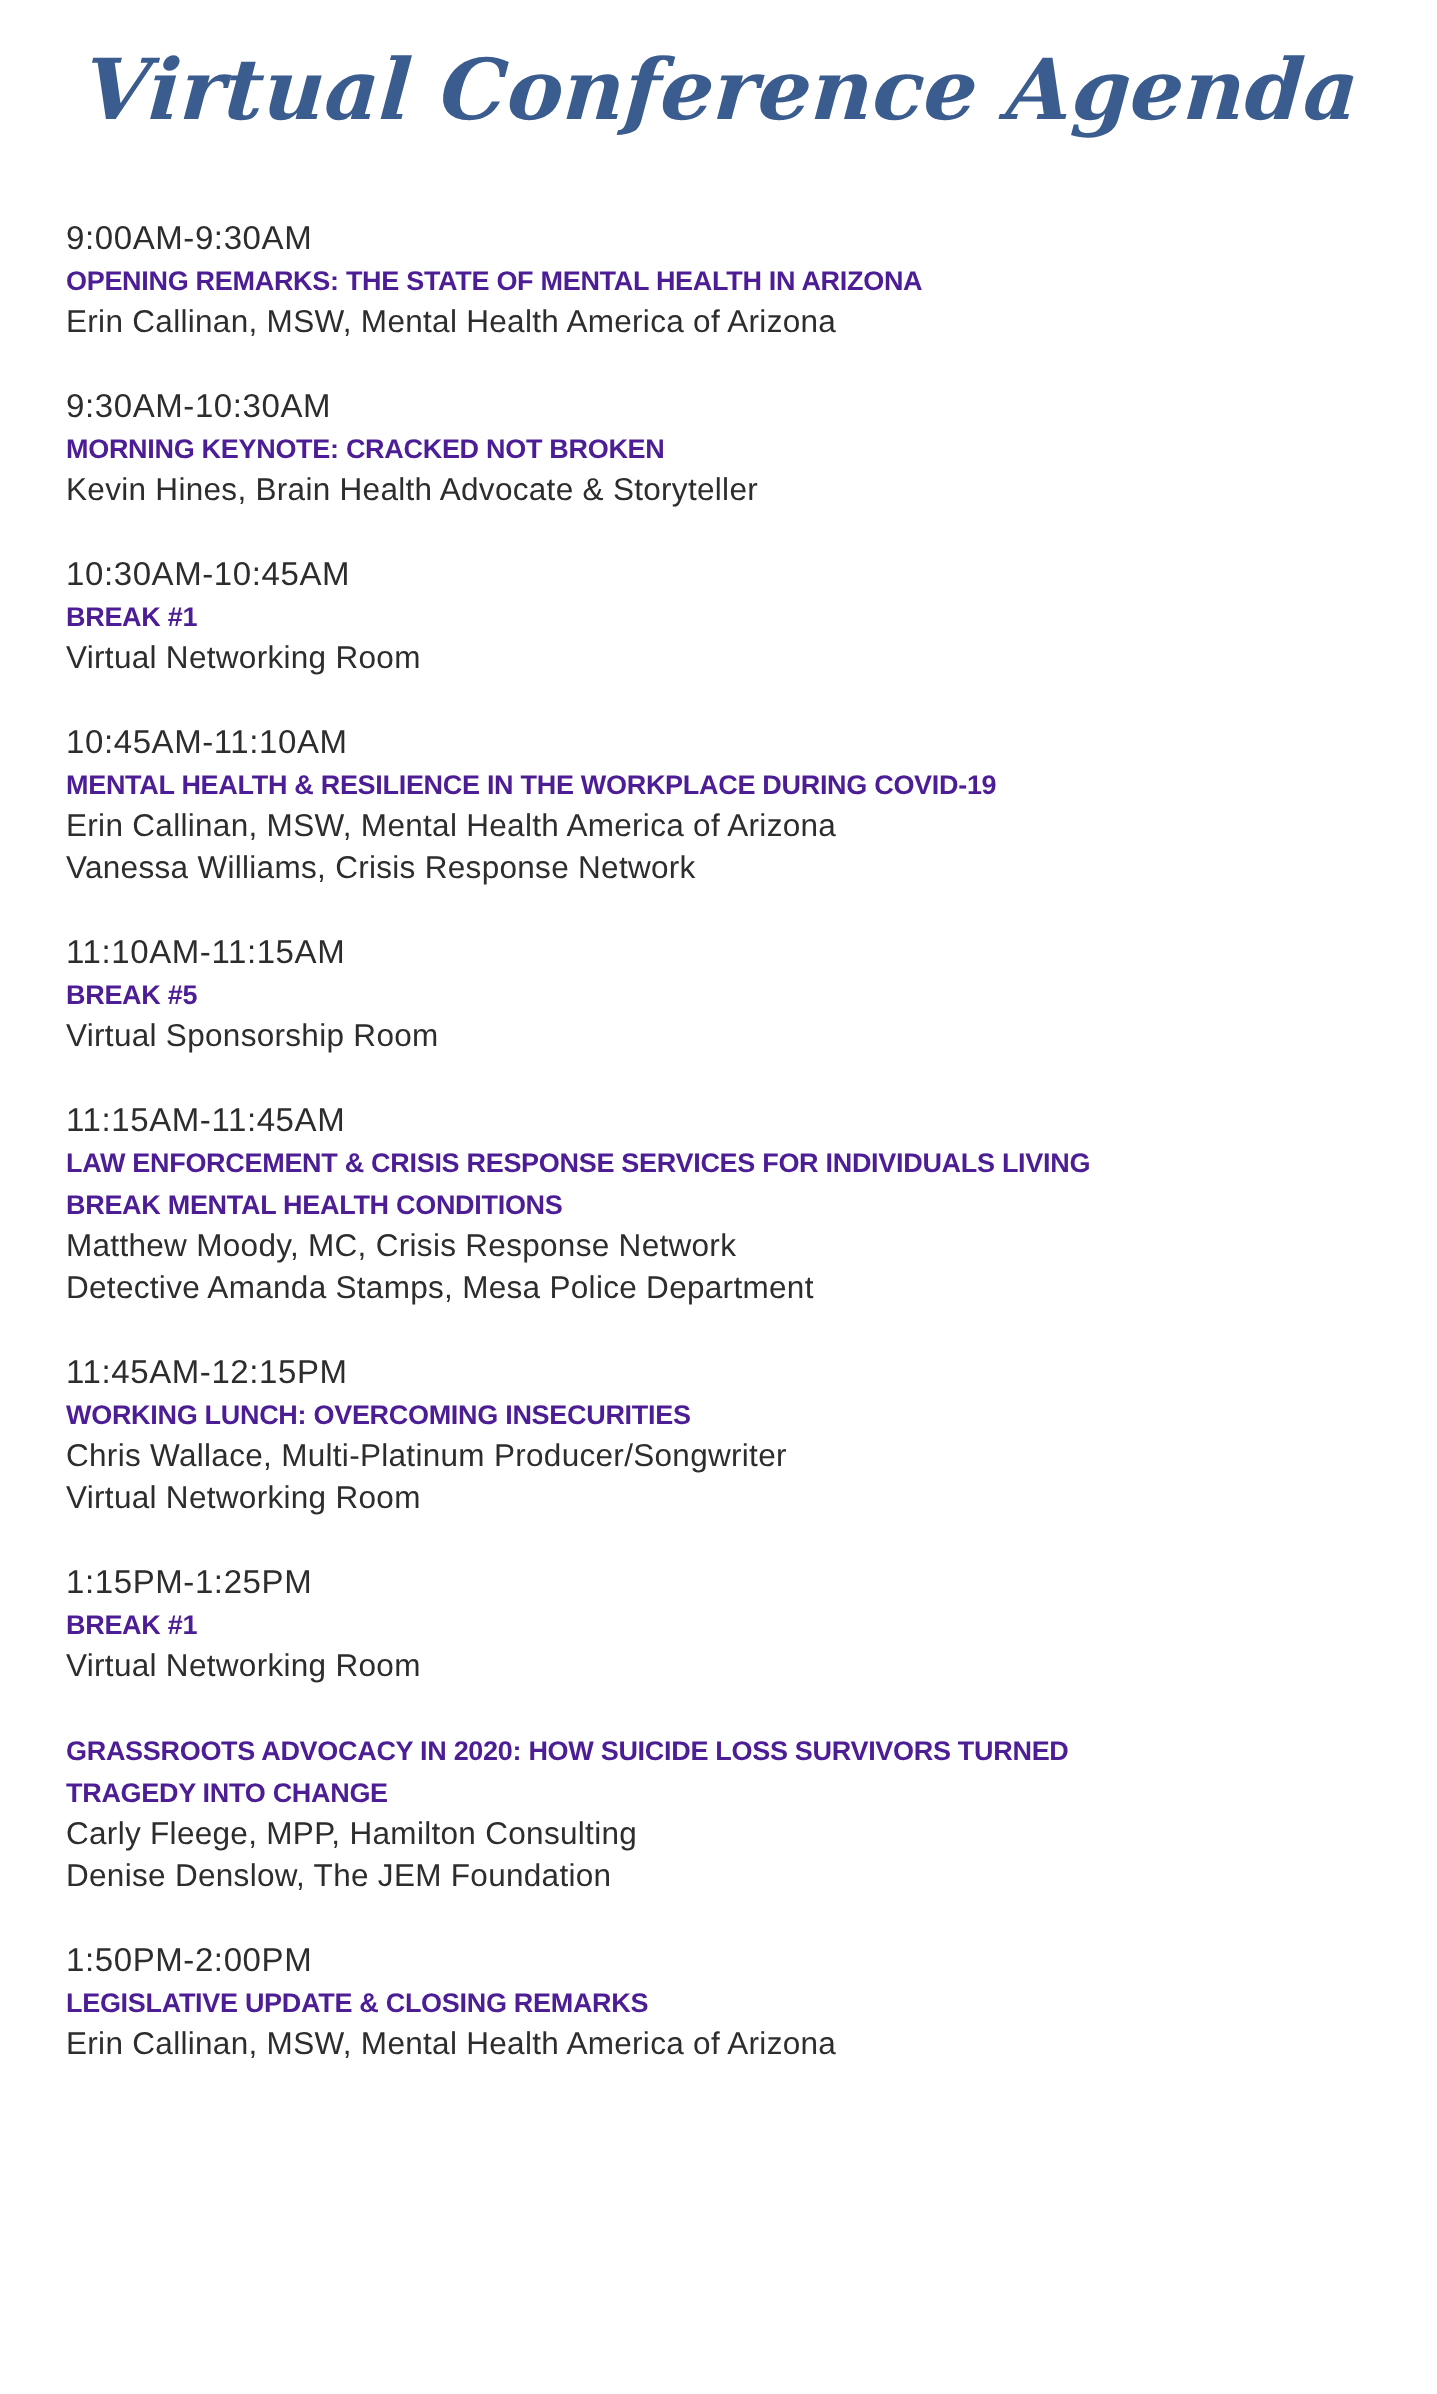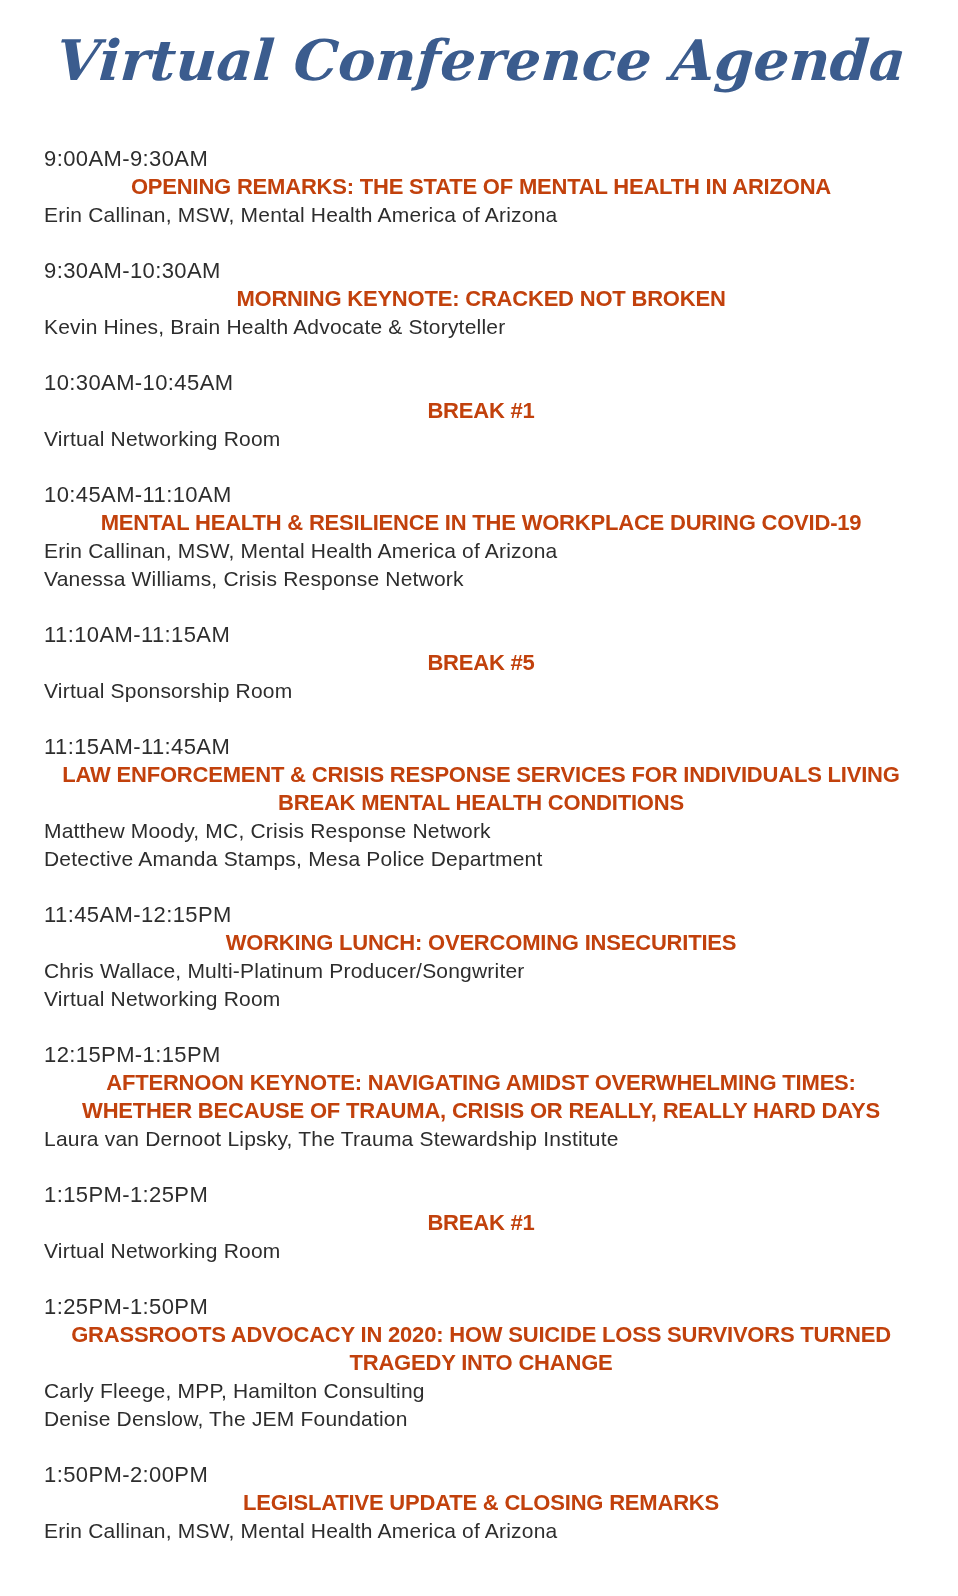--- a/index.html
+++ b/index.html
@@ -38,26 +38,25 @@
   section.item {
     margin: 0 0 28px 0;
   }
   .time {
     font-size: 22px;
     line-height: 28px;
     color: #2d2d2d;
     letter-spacing: 0.4px;
   }
   .title-line {
-    font-size: 22px;
+    font-size: 18px;
     line-height: 28px;
     font-weight: 800;
-    color: #c2410c;
+    color: #4c1d95;
     letter-spacing: -0.2px;
-    text-align: center;
   }
   .detail-line {
     font-size: 21px;
     line-height: 28px;
     color: #2d2d2d;
     letter-spacing: 0.2px;
   }
   .title-line:empty, .detail-line:empty { display: none; }
 </style>
 </head>
@@ -118,38 +117,30 @@
   </section>
 
   <section class="item">
     <div class="time">11:45AM-12:15PM</div>
     <div class="title-line">WORKING LUNCH: OVERCOMING INSECURITIES</div>
 
     <div class="detail-line">Chris Wallace, Multi-Platinum Producer/Songwriter</div>
     <div class="detail-line">Virtual Networking Room</div>
   </section>
 
-  <section class="item">
-    <div class="time">12:15PM-1:15PM</div>
-    <div class="title-line">AFTERNOON KEYNOTE: NAVIGATING AMIDST OVERWHELMING TIMES:</div>
-    <div class="title-line">WHETHER BECAUSE OF TRAUMA, CRISIS OR REALLY, REALLY HARD DAYS</div>
-    <div class="detail-line">Laura van Dernoot Lipsky, The Trauma Stewardship Institute</div>
-
-  </section>
 
   <section class="item">
     <div class="time">1:15PM-1:25PM</div>
     <div class="title-line">BREAK #1</div>
 
     <div class="detail-line">Virtual Networking Room</div>
 
   </section>
 
   <section class="item">
-    <div class="time">1:25PM-1:50PM</div>
     <div class="title-line">GRASSROOTS ADVOCACY IN 2020: HOW SUICIDE LOSS SURVIVORS TURNED</div>
     <div class="title-line">TRAGEDY INTO CHANGE</div>
     <div class="detail-line">Carly Fleege, MPP, Hamilton Consulting</div>
     <div class="detail-line">Denise Denslow, The JEM Foundation</div>
   </section>
 
   <section class="item">
     <div class="time">1:50PM-2:00PM</div>
     <div class="title-line">LEGISLATIVE UPDATE &amp; CLOSING REMARKS</div>
 

